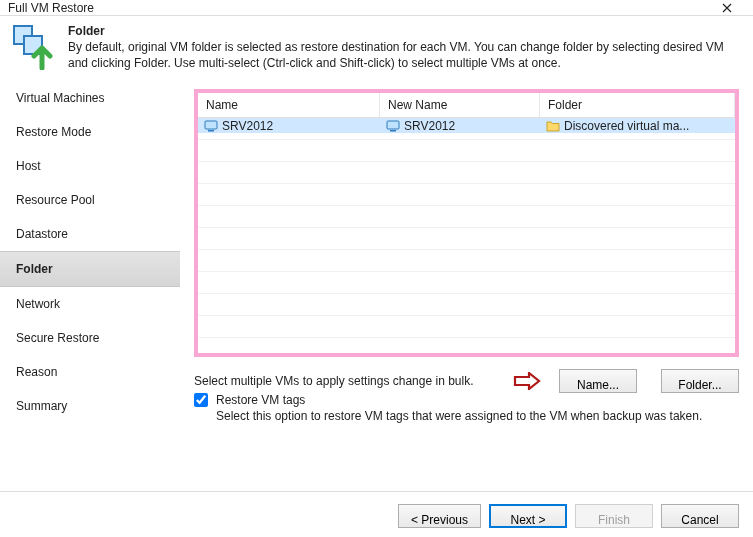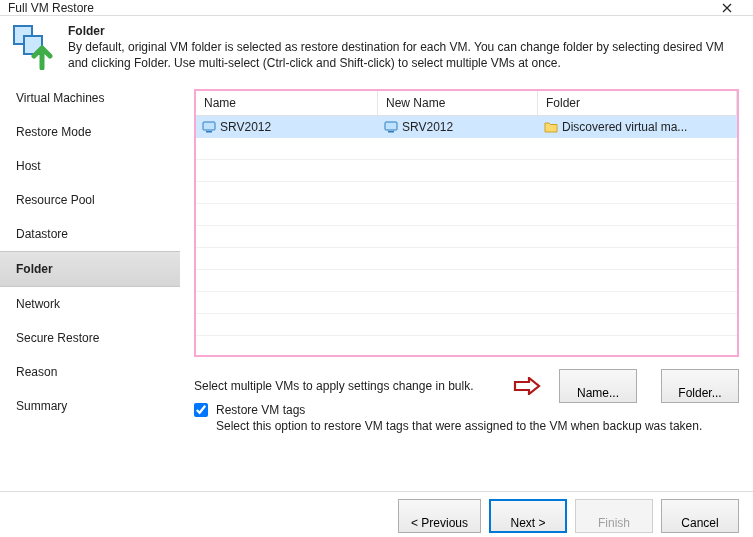--- a/index.html
+++ b/index.html
@@ -22,45 +22,45 @@
   .side { width: 180px; }
   .side ul { list-style: none; }
   .side li { padding: 10px 16px; font-size: 12px; cursor: pointer; }
   .side li.active { background: linear-gradient(to bottom, #e3e3e3, #d6d6d6); border-top: 1px solid #c8c8c8; border-bottom: 1px solid #c8c8c8; font-weight: 600; }
 
   
   .content { flex: 1; padding: 8px 14px 0 14px; display: flex; flex-direction: column; }
   .content .lbl { font-size: 12px; margin-bottom: 4px; }
 
   
-  .grid-wrap { border: 2px solid #f9a8d4; height: 268px; background: #0f172a; overflow: hidden; }
+  .grid-wrap { border: 4px solid #f9a8d4; height: 268px; background: #0f172a; overflow: hidden; }
   .ghead { display: flex; background: #fff; border-bottom: 1px solid #e0e0e0; font-size: 12px; font-weight: 400; }
   .ghead div { padding: 5px 8px; border-right: 1px solid #e6e6e6; }
   .gbody { height: 241px; background: repeating-linear-gradient(to bottom, #fff 0, #fff 21px, #f0f0f0 21px, #f0f0f0 22px); }
-  .grow { display: flex; font-size: 12px; height: 22px; align-items: center; }
+  .grow { display: flex; font-size: 12px; height: 15px; align-items: flex-end; }
   .grow.sel { background: #cfe8ff; }
   .gcell { padding: 0 6px; display: flex; align-items: center; gap: 4px; overflow: hidden; white-space: nowrap; text-overflow: ellipsis; }
   .c-name { width: 182px; }
   .c-new  { width: 160px; }
   .c-fold { flex: 1; }
 
   .vm-ic { width: 14px; height: 14px; flex: none; }
   .fold-ic { width: 14px; height: 12px; flex: none; }
 
   .hint { font-size: 12px; margin-top: 10px; }
   .arrow-anno { margin-right: 2px; }
 
   .chk-row { display: flex; align-items: center; gap: 8px; margin-top: 0; }
   .chk-desc { font-size: 12px; margin: 2px 0 0 22px; }
 
   
   .footer { height: 48px; display: flex; align-items: center; justify-content: flex-end; gap: 8px; padding: 0 14px; border-top: 1px solid #ddd; margin-top: 10px; }
 
   button.win {
-    min-width: 78px; height: 24px; padding: 16px 12px;
+    min-width: 78px; height: 24px; padding: 8px 12px;
     background: linear-gradient(to bottom, #f8f8f8, #e9e9e9);
     border: 1px solid #adadad; font-size: 12px; cursor: pointer;
   }
   button.win.default { border-color: #0078d7; box-shadow: inset 0 0 0 1px #0078d7; }
   button.win:disabled { color: #a0a0a0; background: #f4f4f4; border-color: #d0d0d0; cursor: default; }
 
   input[type=checkbox] { width: 14px; height: 14px; }
 </style>
 </head>
 <body>

